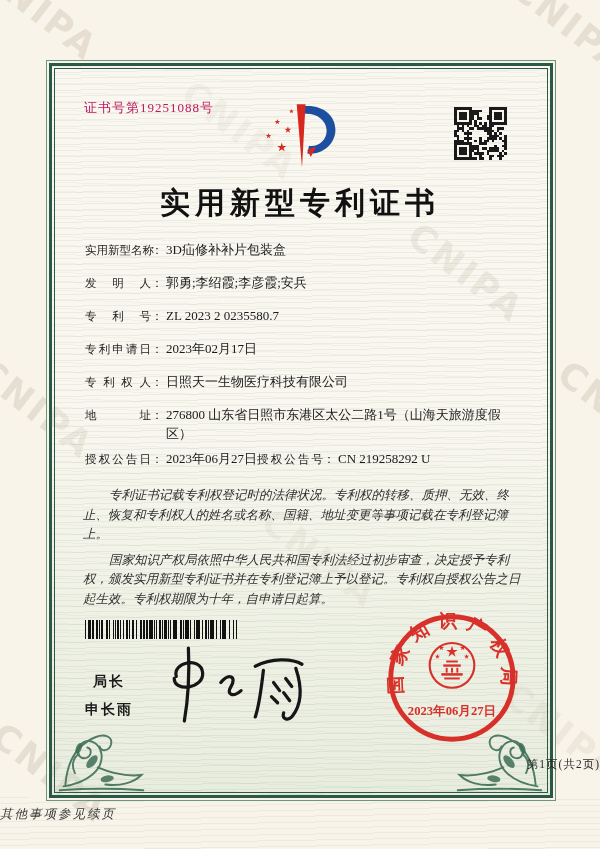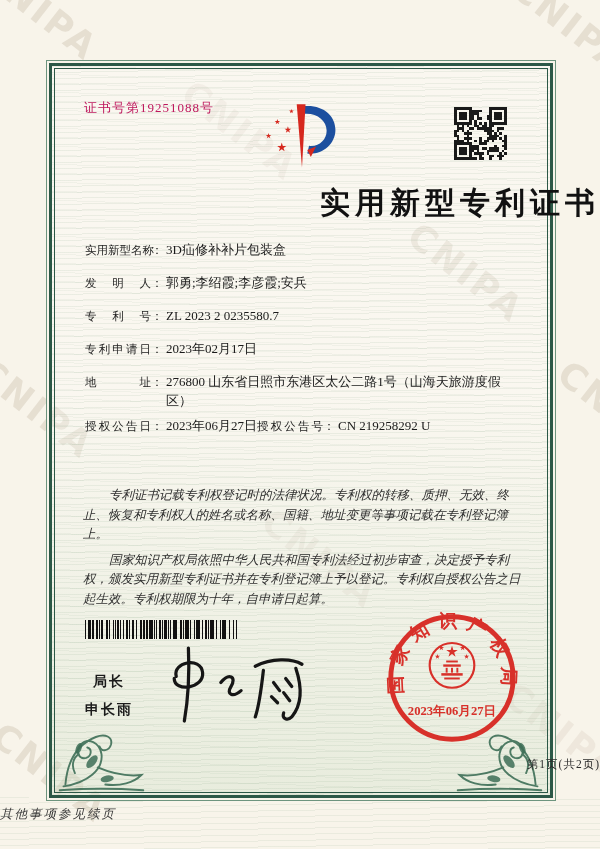--- a/index.html
+++ b/index.html
@@ -37,21 +37,21 @@
   }
   .bottom-waves{
     position:absolute;left:0;right:0;top:797px;bottom:0;z-index:0;
     background:repeating-linear-gradient(179deg, rgba(110,150,115,0.10) 0 1px, transparent 1px 6px);
   }
   
   .cert-no{position:absolute;left:84px;top:99px;z-index:3;font-size:13px;letter-spacing:1px;color:#be185d;}
   .logo{position:absolute;left:258px;top:97px;width:88px;height:78px;z-index:3;}
   .qr{position:absolute;left:454px;top:107px;width:53px;height:53px;z-index:3;}
   .title{
-    position:absolute;left:0;right:0;top:183px;z-index:3;text-align:right;
+    position:absolute;left:0;right:0;top:183px;z-index:3;text-align:center;
     font-size:30px;font-weight:bold;letter-spacing:5px;color:#111;
   }
   .fields{position:absolute;left:85px;top:240px;width:438px;z-index:3;}
   .frow{margin-bottom:13px;font-size:13px;line-height:20px;white-space:nowrap;font-family:Liberation Serif, serif;}
   .flabel{
     display:inline-block;width:66px;font-size:11.5px;color:#1e1e1e;
     text-align:justify;text-align-last:justify;vertical-align:baseline;
   }
   .flabel2{}
   .fcolon{display:inline-block;width:15px;font-size:12px;}
@@ -398,20 +398,23 @@
   </div>
   <div class="frow">
     <span class="flabel">发明人</span><span class="fcolon">：</span><span class="fvalue">郭勇;李绍霞;李彦霞;安兵</span>
   </div>
   <div class="frow">
     <span class="flabel">专利号</span><span class="fcolon">：</span><span class="fvalue">ZL 2023 2 0235580.7</span>
   </div>
   <div class="frow">
     <span class="flabel">专利申请日</span><span class="fcolon">：</span><span class="fvalue">2023年02月17日</span>
   </div>
+  <div class="frow">
+    <span class="flabel">专利权人</span><span class="fcolon">：</span><span class="fvalue">日照天一生物医疗科技有限公司</span>
+  </div>
   <div class="frow addr">
     <span class="flabel">地址</span><span class="fcolon">：</span><span class="fvalue">276800 山东省日照市东港区太公二路1号（山海天旅游度假区）</span>
   </div>
   <div class="frow">
     <span class="flabel">授权公告日</span><span class="fcolon">：</span><span class="fvalue">2023年06月27日</span><span class="flabel flabel2">授权公告号</span><span class="fcolon">：</span><span class="fvalue">CN 219258292 U</span>
   </div>
 </div>
 
 <div class="paras">
   <p>专利证书记载专利权登记时的法律状况。专利权的转移、质押、无效、终止、恢复和专利权人的姓名或名称、国籍、地址变更等事项记载在专利登记簿上。</p>

